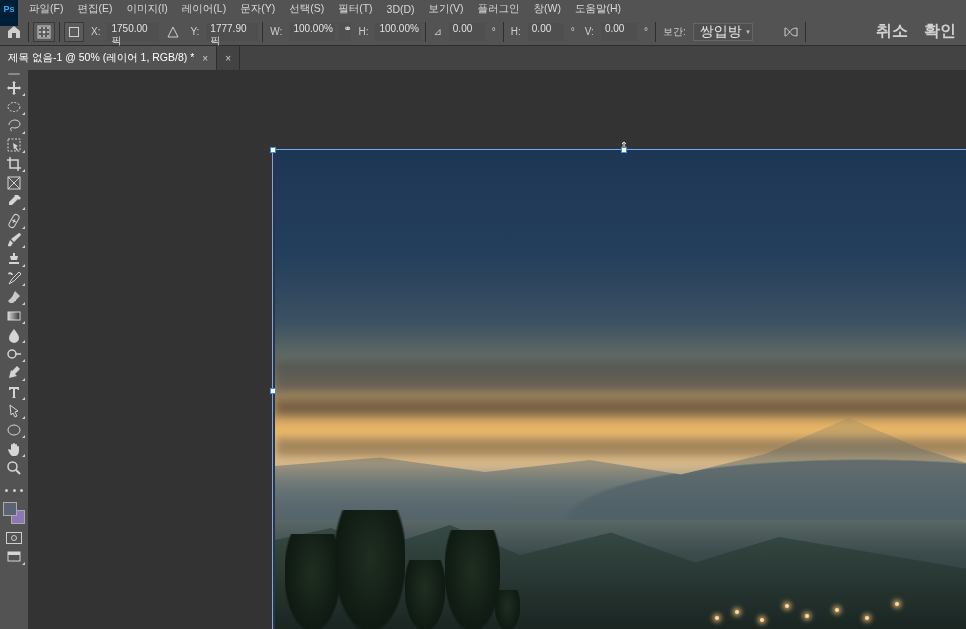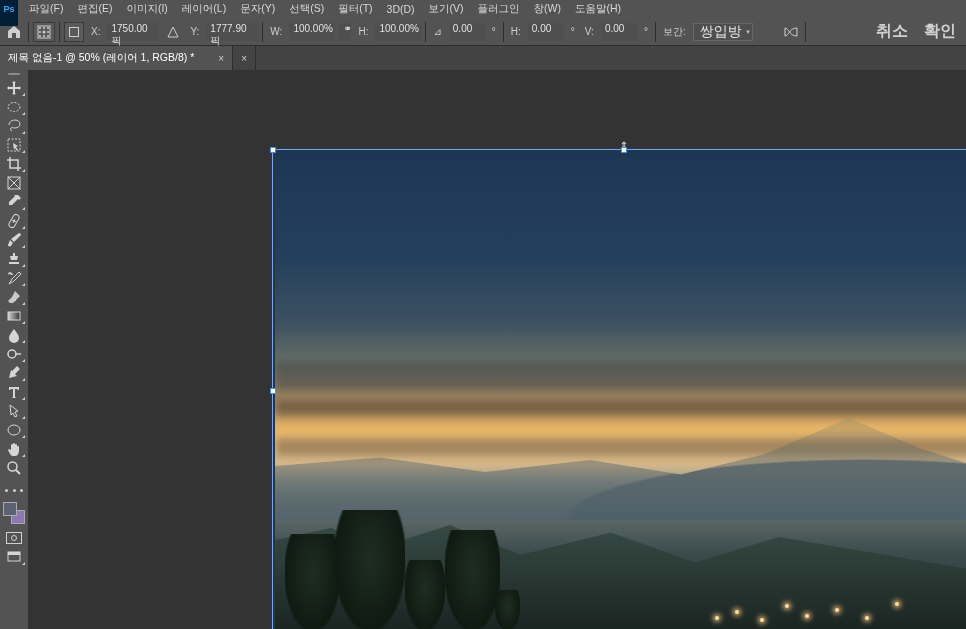--- a/index.html
+++ b/index.html
@@ -23,21 +23,21 @@
   .opt-field.med { width: 46px; }
   .opt-field.narrow { width: 36px; }
   .opt-field.link { width: 12px; text-align: center; }
   .opt-select { height: 18px; background: #4f4f4f; border: 1px solid #666; color: #e4e4e4; font-size: 14px; padding: 0 10px 0 6px; display: flex; align-items: center; position: relative; }
   .opt-select::after { content: "▾"; position: absolute; right: 2px; font-size: 7px; color: #c0c0c0; }
   .opt-iconbtn { width: 20px; height: 18px; display: flex; align-items: center; justify-content: center; }
   .opt-textbtn { padding: 2px 6px; font-size: 16px; color: #d0d0d0; font-weight: bold; }
 
   
   .tabbar { height: 24px; background: #434343; display: flex; align-items: flex-end; font-size: 10.5px; }
-  .tab { height: 24px; padding: 0 8px; display: flex; align-items: center; gap: 24px; border-right: 1px solid #2e2e2e; color: #e6e6e6; cursor: default; }
+  .tab { height: 24px; padding: 0 8px; display: flex; align-items: center; gap: 8px; border-right: 1px solid #2e2e2e; color: #e6e6e6; cursor: default; }
   .tab.active { background: #535353; color: #ffffff; }
   .tab .close { font-size: 10px; color: #cfcfcf; }
 
   
   .workspace { position: absolute; top: 70px; left: 0; right: 0; bottom: 0; display: flex; }
 
   
   .tools { width: 28px; background: #535353; display: flex; flex-direction: column; align-items: center; padding-top: 2px; gap: 0; }
   .tool { width: 24px; height: 19px; display: flex; align-items: center; justify-content: center; position: relative; color: #d5d5d5; }
   .tool .corner { position: absolute; right: 1px; bottom: 1px; width: 0; height: 0; border-left: 3px solid transparent; border-bottom: 3px solid #cfcfcf; }

